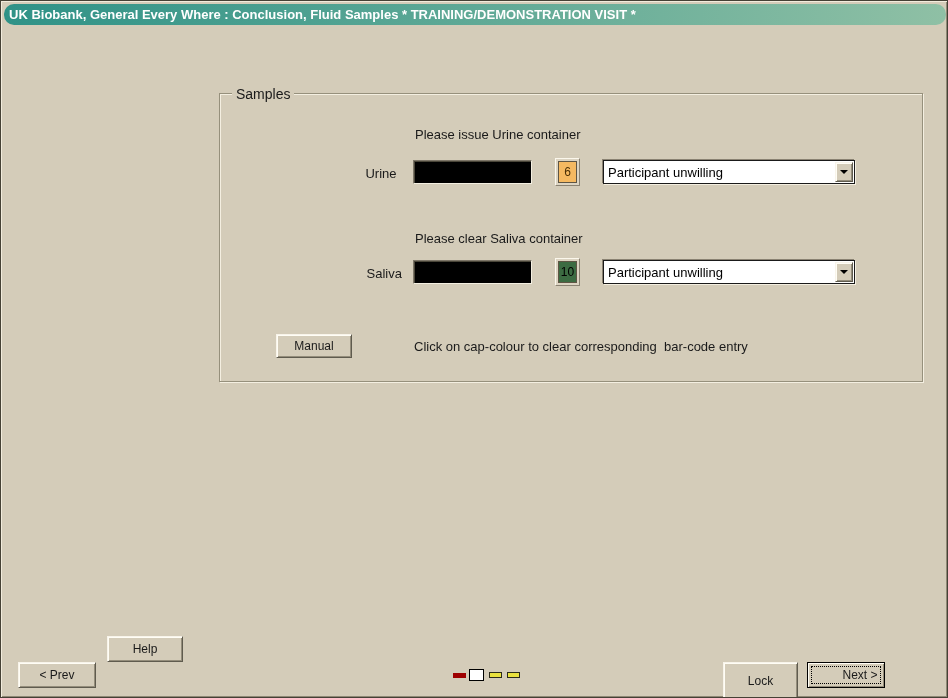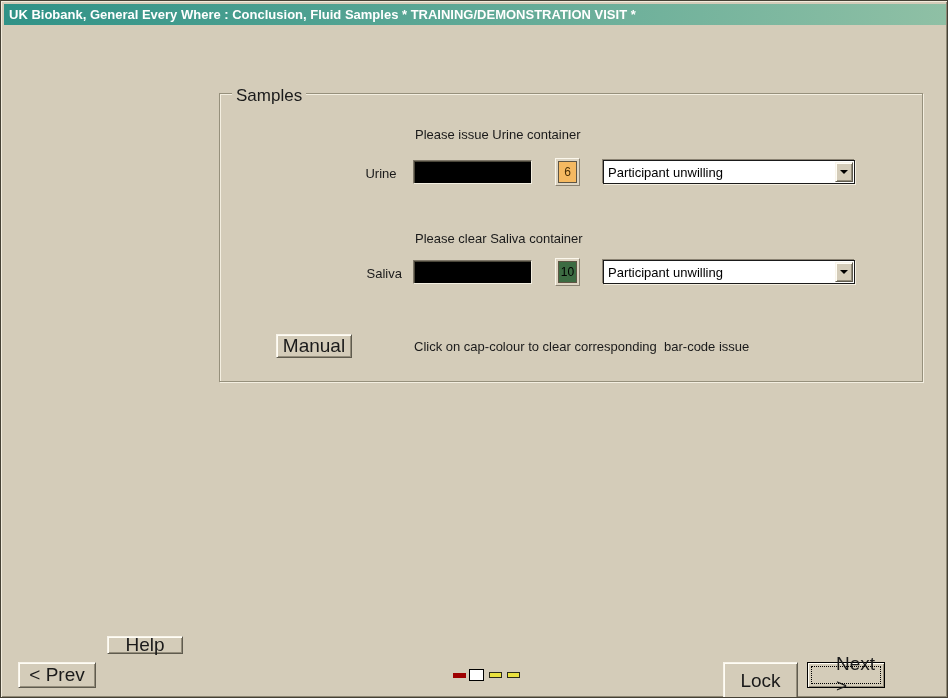--- a/index.html
+++ b/index.html
@@ -24,21 +24,21 @@
   }
 
   .groupbox {
     position:absolute; left:218px; top:92px; width:704px; height:289px;
     border:1px solid #96907C;
     box-shadow: inset 1px 1px 0 #F4EFE1, 1px 1px 0 #F4EFE1;
   }
   .groupbox-label {
     position:absolute; left:12px; top:-8px;
     background:#D4CCB9; padding:0 4px;
-    font-size:17px; color:#1A1A1A;
+    font-size:14px; color:#1A1A1A;
   }
 
   .prompt-text, .row-label, .instruction {
     position:absolute; font-size:13px; color:#1A1A1A;
   }
   .instruction { white-space:pre; }
 
   .barcode-field {
     position:absolute; width:119px; height:24px;
     background:#000000;
@@ -88,41 +88,41 @@
     border-right:4px solid transparent;
     border-top:4px solid #000;
   }
 
   .btn {
     position:absolute;
     background:#D4CCB9;
     border:1px solid;
     border-color:#F8F4EA #5F5B4E #5F5B4E #F8F4EA;
     box-shadow: inset 1px 1px 0 #FFFDF5, inset -1px -1px 0 #948D7B;
-    font-size:19px; color:#1A1A1A;
+    font-size:12px; color:#1A1A1A;
     display:flex; align-items:center; justify-content:center;
     cursor:pointer;
   }
   .btn-default {
     border:1px solid #000;
     outline:1px dotted #000;
     outline-offset:-5px;
   }
 
   .dot { position:absolute; }
   .dot-bar      { width:13px; height:5px; }
   .dot-current  { width:15px; height:12px; border:1px solid #000; }
   .dot-outlined { width:13px; height:6px; border:1px solid #2A2A1A; }
 </style>
 </head>
 <body>
 
 <div class="window">
 
-  <div class="titlebar" style="background: linear-gradient(to right, rgb(47, 146, 135), rgb(143, 192, 165));">
+  <div class="titlebar" style="background: linear-gradient(to right, rgb(47, 146, 135), rgb(143, 192, 165)); border-radius: 10px;">
     <span class="titlebar-text">UK Biobank, General Every Where : Conclusion, Fluid Samples * TRAINING/DEMONSTRATION VISIT *</span>
   </div>
 
   <div class="groupbox">
     <span class="groupbox-label">Samples</span>
 
     <div class="prompt-text" style="left:195px; top:33px;">Please issue Urine container</div>
     <div class="row-label" style="left:140px; top:72px; width:42px; text-align:center;">Urine</div>
     <div class="barcode-field" style="left:193px; top:66px;"></div>
     <div class="cap-frame" style="left:335px; top:64px;">
@@ -142,25 +142,25 @@
       <div class="cap-inner" style="background-color: rgb(60, 107, 66); color: rgb(0, 0, 0);">10</div>
     </div>
     <div class="combo" style="left:383px; top:166px;">
       <span class="combo-value">Participant unwilling</span>
       <span class="combo-btn">
         <span class="arrow-down"></span>
       </span>
     </div>
 
     <div class="btn" style="left:56px; top:240px; width:76px; height:24px;">Manual</div>
-    <div class="instruction" style="left:194px; top:245px;">Click on cap-colour to clear corresponding  bar-code issue</div>
+    <div class="instruction" style="left:194px; top:245px;">Click on cap-colour to clear corresponding  bar-code entry</div>
   </div>
 
   <div class="btn" style="left:17px; top:661px; width:78px; height:26px;text-align:right;">&lt; Prev</div>
-  <div class="btn" style="left:106px; top:635px; width:76px; height:18px;">Help</div>
+  <div class="btn" style="left:106px; top:635px; width:76px; height:26px;">Help</div>
 
   <div>
     <div class="dot dot-bar" style="left: 452px; top: 672px; background-color: rgb(158, 0, 0);"></div>
     <div class="dot dot-current" style="left: 468px; top: 668px; background-color: rgb(255, 255, 255);"></div>
     <div class="dot dot-outlined" style="left: 488px; top: 671px; background-color: rgb(233, 225, 62);"></div>
     <div class="dot dot-outlined" style="left: 506px; top: 671px; background-color: rgb(233, 225, 62);"></div>
   </div>
 
   <div class="btn" style="left:722px; top:661px; width:75px; height:38px;text-align:center;">Lock</div>
   <div class="btn btn-default" style="left:806px; top:661px; width:78px; height:26px;padding-left:28px;">Next &gt;</div>

